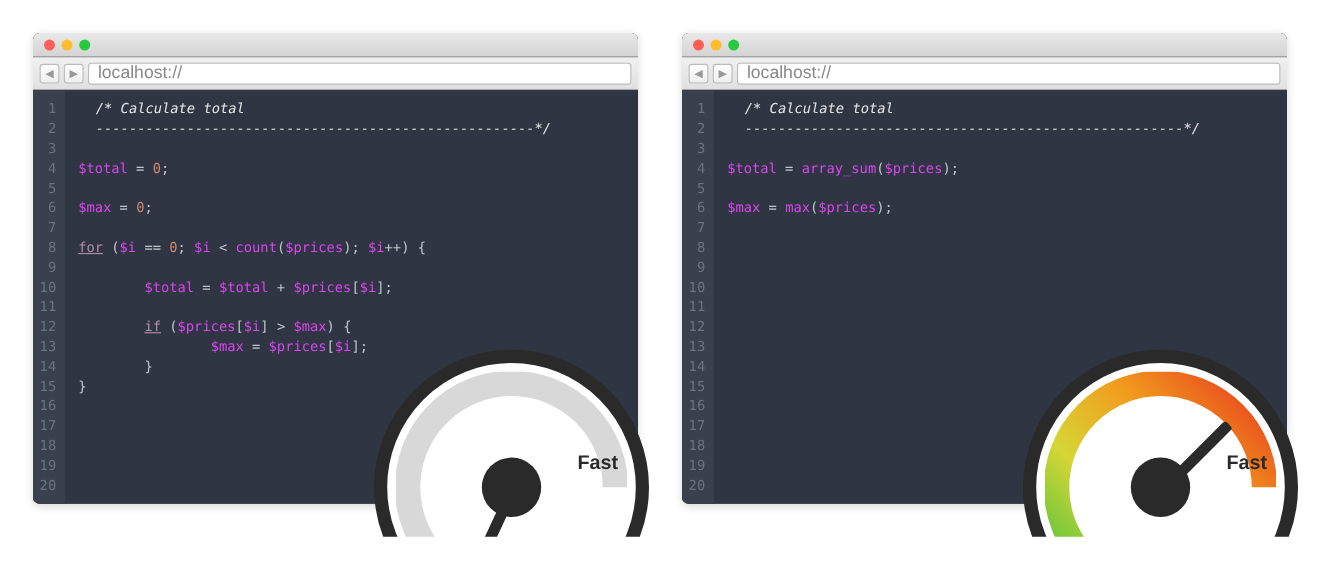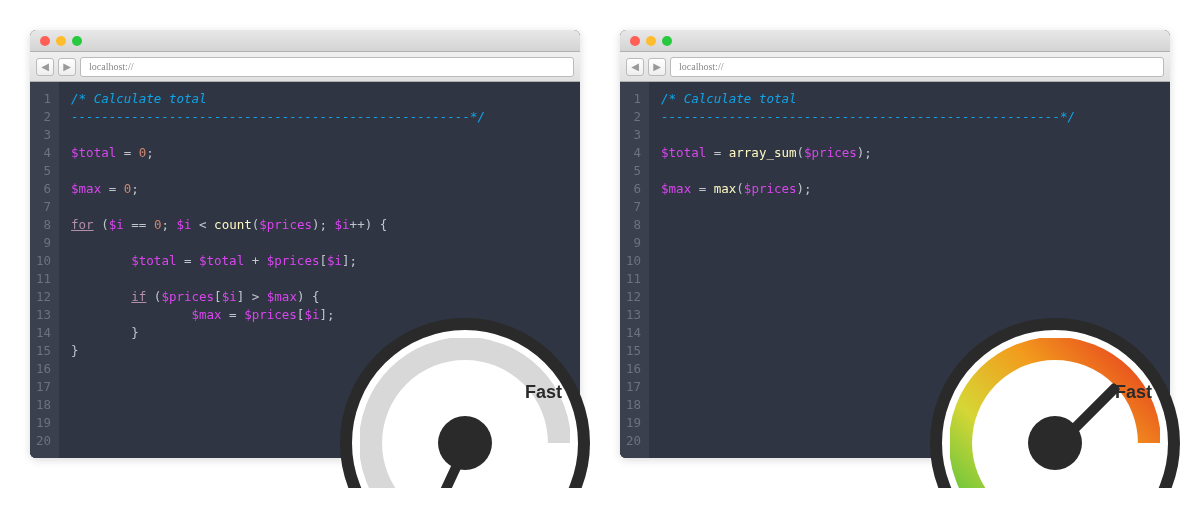--- a/index.html
+++ b/index.html
@@ -53,25 +53,24 @@
     display:flex; align-items:center; justify-content:center;
     color:#999; font-size:10px;
   }
   .url-field {
     flex: 1;
     height: 20px;
     background: #fff;
     border: 1px solid #bbb;
     border-radius: 3px;
     padding: 0 8px;
-    font-size: 10px;
+    font-size: 16px;
     color: #888;
     display: flex;
     align-items: center;
-    font-family: Liberation Serif, serif;
   }
   .editor {
     display: flex;
     font-family: "Menlo", "Consolas", monospace;
     font-size: 12.5px;
     line-height: 18px;
     min-height: 360px;
     background: #2f3542;
   }
   .gutter {
@@ -82,25 +81,25 @@
     user-select: none;
   }
   .gutter div { height: 18px; }
   .code {
     padding: 8px 12px;
     flex: 1;
     white-space: pre;
     color: #c0c5ce;
   }
   .code div { height: 18px; }
-  .c-comment { color: #0ea5e9; font-style: italic; }
+  .c-comment { color: #e5e5e5; font-style: italic; margin-left: 16px; }
   .c-var     { color: #d946ef; }
   .c-num     { color: #d08770; }
   .c-kw      { color: #b48ead; text-decoration: underline; }
-  .c-fn      { color: #fef9c3; }
+  .c-fn      { color: #d946ef; }
   .c-op      { color: #c0c5ce; }
   .c-punc    { color: #c0c5ce; }
 
   .gauge {
     position: absolute;
     right: -10px;
     bottom: -110px;
     width: 250px;
     height: 250px;
   }
@@ -127,20 +126,21 @@
     transform-origin: 0 50%;
     z-index:2;
     border-radius:3px;
   }
   .gauge .lbl {
     position:absolute;
     font-weight:600;
     font-size:18px;
     color:#2a2a2a;
     z-index:4;
+    margin-top:28px;
   }
   .gauge .lbl.fast { right:28px; top:64px; }
   .gauge .lbl.slow { left:78px; bottom:20px; }
 
   .arc { position:absolute; inset:20px; z-index:1; }
 </style>
 </head>
 <body>
 
 <div class="panel">

